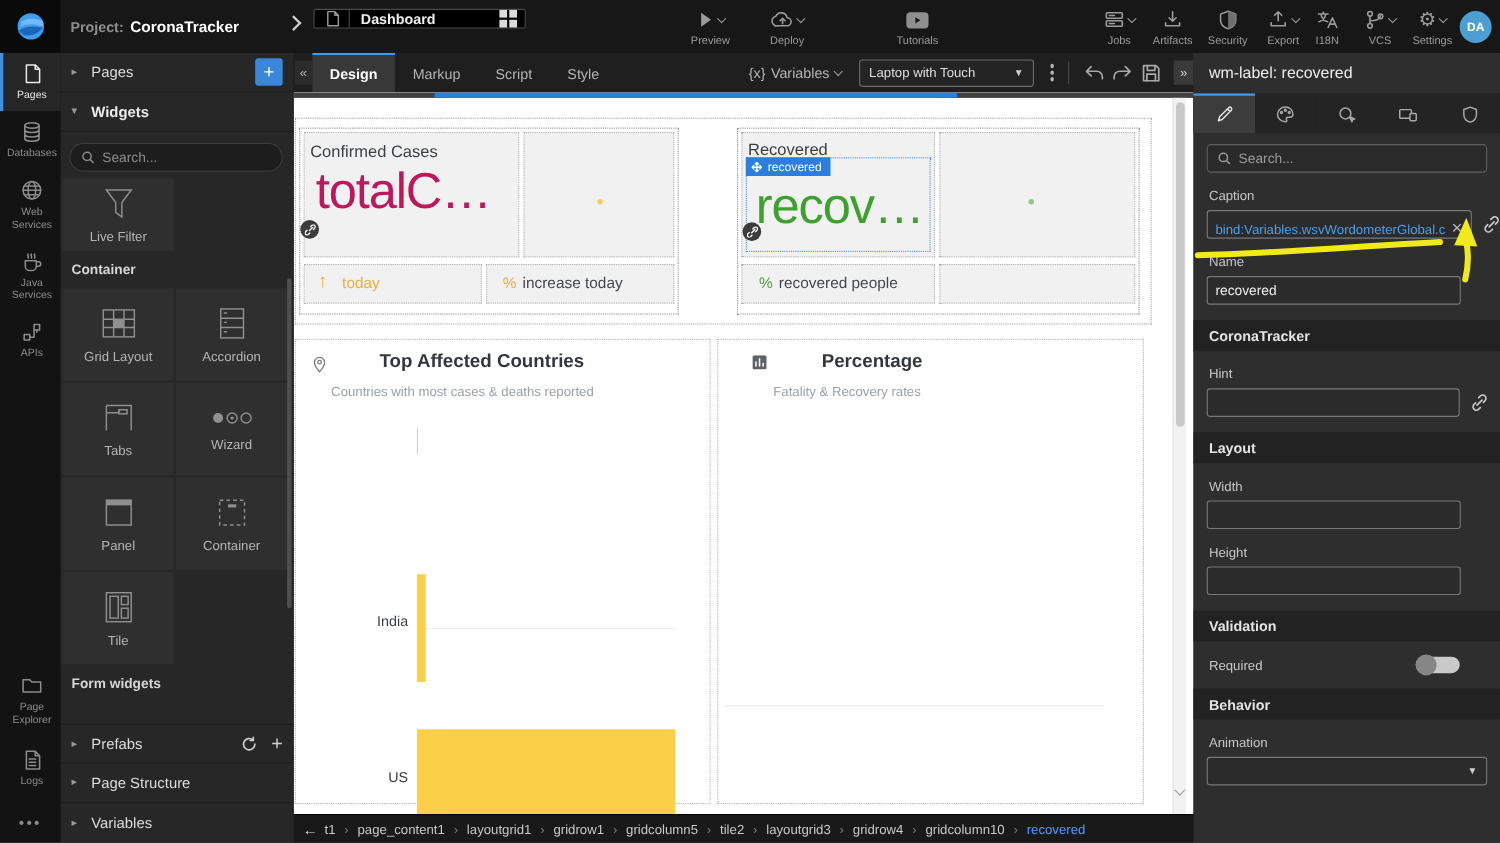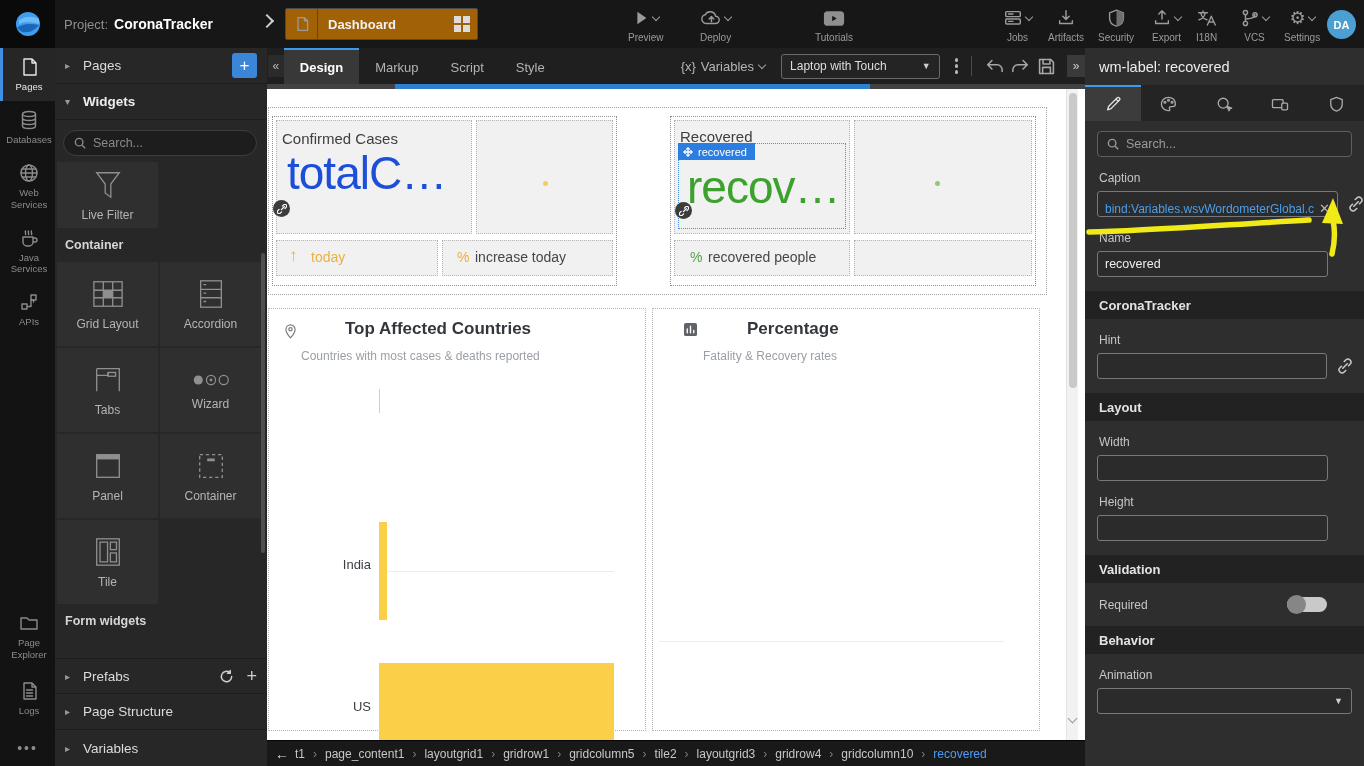--- a/index.html
+++ b/index.html
@@ -5,25 +5,25 @@
   * { margin:0; padding:0; box-sizing:border-box; }
   html,body { width:1364px; height:766px; background:#111; overflow:hidden;
     font-family:"Liberation Sans","DejaVu Sans",sans-serif; }
   .app { position:relative; width:1364px; height:766px; }
 
   
   .topbar { position:absolute; left:0; top:0; width:1364px; height:48px; background:#171717; z-index:30; }
   .logo-box { position:absolute; left:0; top:0; width:55px; height:48px; background:#0a0a0a;
     display:flex; align-items:center; justify-content:center; cursor:pointer; }
   .proj { position:absolute; left:64px; top:0; height:48px; display:flex; align-items:center; gap:6px; }
-  .proj-label { color:#8f8f8f; font-size:13px; }
+  .proj-label { color:#8f8f8f; font-size:13px;font-weight:bold; }
   .proj-name { color:#ffffff; font-size:14px; font-weight:bold; }
   .big-chev { position:absolute; left:262px; top:16px; width:10px; height:10px;
     border-right:2px solid #cfcfcf; border-bottom:2px solid #cfcfcf; transform:rotate(-45deg); }
-  .page-tab { position:absolute; left:285px; top:8px; width:193px; height:32px; background:#a16207;
+  .page-tab { position:absolute; left:285px; top:8px; width:193px; height:18px; background:#000000;
     border:1px solid #4a4a4a; border-radius:2px; display:flex; align-items:center; cursor:pointer;justify-content:space-between; }
   .page-tab .ico-cell { width:32px; height:100%; border-right:1px solid #4a4a4a;
     display:flex; align-items:center; justify-content:center; }
   .page-tab .tab-label { flex:1; color:#f0f0f0; font-size:13px; font-weight:bold; padding-left:10px; }
   .page-tab .grid-cell { width:30px; display:flex; align-items:center; justify-content:center; }
   .gridglyph { display:grid; grid-template-columns:7px 7px; grid-template-rows:7px 7px; gap:2px; }
   .gridglyph i { background:#dcdcdc; }
   .hitem { position:absolute; top:6px; display:flex; flex-direction:column; align-items:center; cursor:pointer; }
   .hitem .irow { height:24px; display:flex; align-items:center; gap:3px; }
   .hitem .hlabel { margin-top:2px; color:#9b9b9b; font-size:10px; white-space:nowrap; }
@@ -505,21 +505,21 @@
     </div>
 
     <div class="canvas">
 
       <div class="abs dotfr" style="left:1px; top:23px; width:779px; height:188px;"></div>
 
       <div class="abs dotfr" style="left:5px; top:32px; width:345px; height:170px; border-color:#8f8f8f;"></div>
       <div class="abs cell" style="left:9px; top:36px; width:196px; height:114px;"></div>
       <div class="abs cell" style="left:209px; top:36px; width:137px; height:114px;"></div>
       <div class="abs card-title" style="left:15px; top:46px;">Confirmed Cases</div>
-      <div class="abs bigval" style="left:20px; top:62px; width:184px; color:#1d4ed8;">totalC…</div>
+      <div class="abs bigval" style="left:20px; top:62px; width:184px; color:#be185d;">totalC…</div>
       <div class="abs bind-badge" style="left:6px; top:116px;">
         <svg width="10" height="10" viewBox="0 0 24 24" fill="none" stroke="#fff" stroke-width="3" stroke-linecap="round">
             <path d="M10.5 13.5 l7-7 M13 5 l3-3 a4 4 0 0 1 6 6 l-3 3 M11 19 l-3 3 a4 4 0 0 1-6-6 l3-3"></path>
           </svg>
       </div>
       <div class="abs dot5" style="left:276px; top:97px; background:#f2cf5a;"></div>
       <div class="abs cell" style="left:9px; top:156px; width:162px; height:36px;"></div>
       <div class="abs cell" style="left:175px; top:156px; width:171px; height:36px;"></div>
       <div class="abs yellow" style="left:22px; top:162px; font-size:17px;">↑</div>
       <div class="abs foot-txt yellow" style="left:44px; top:165px;">today</div>

